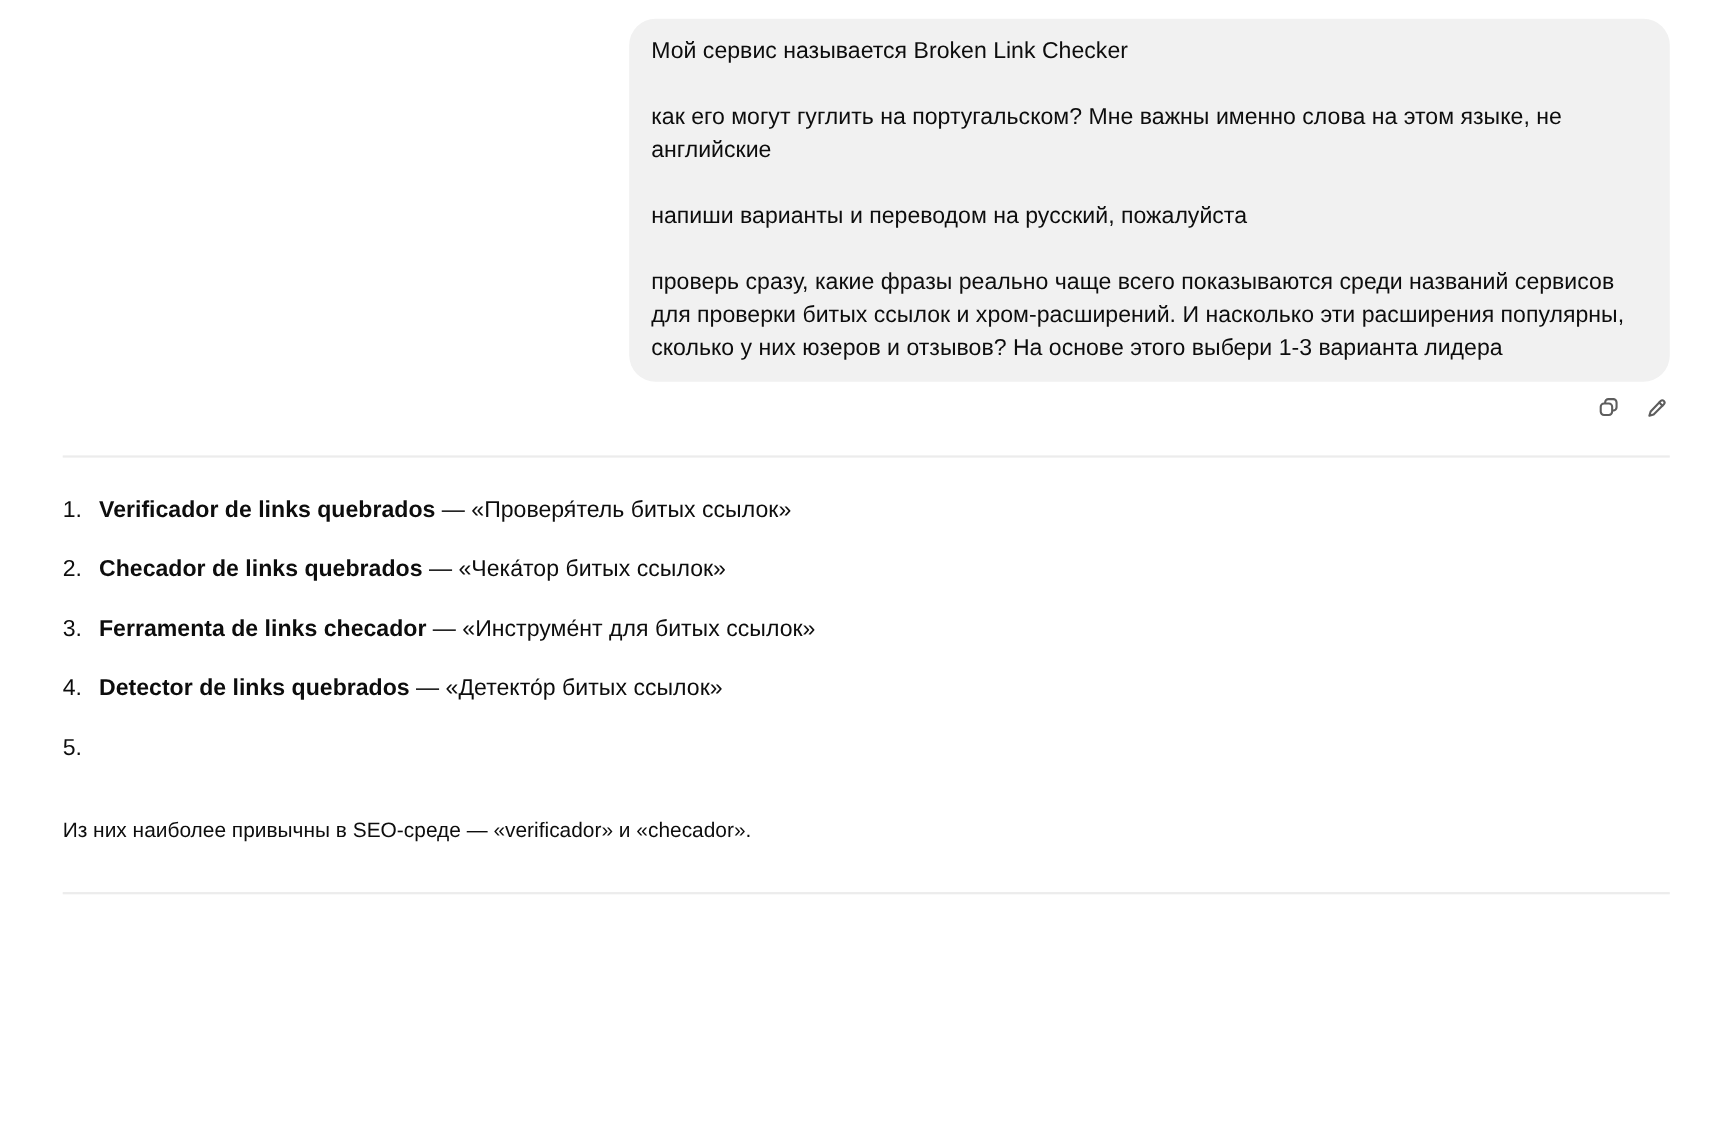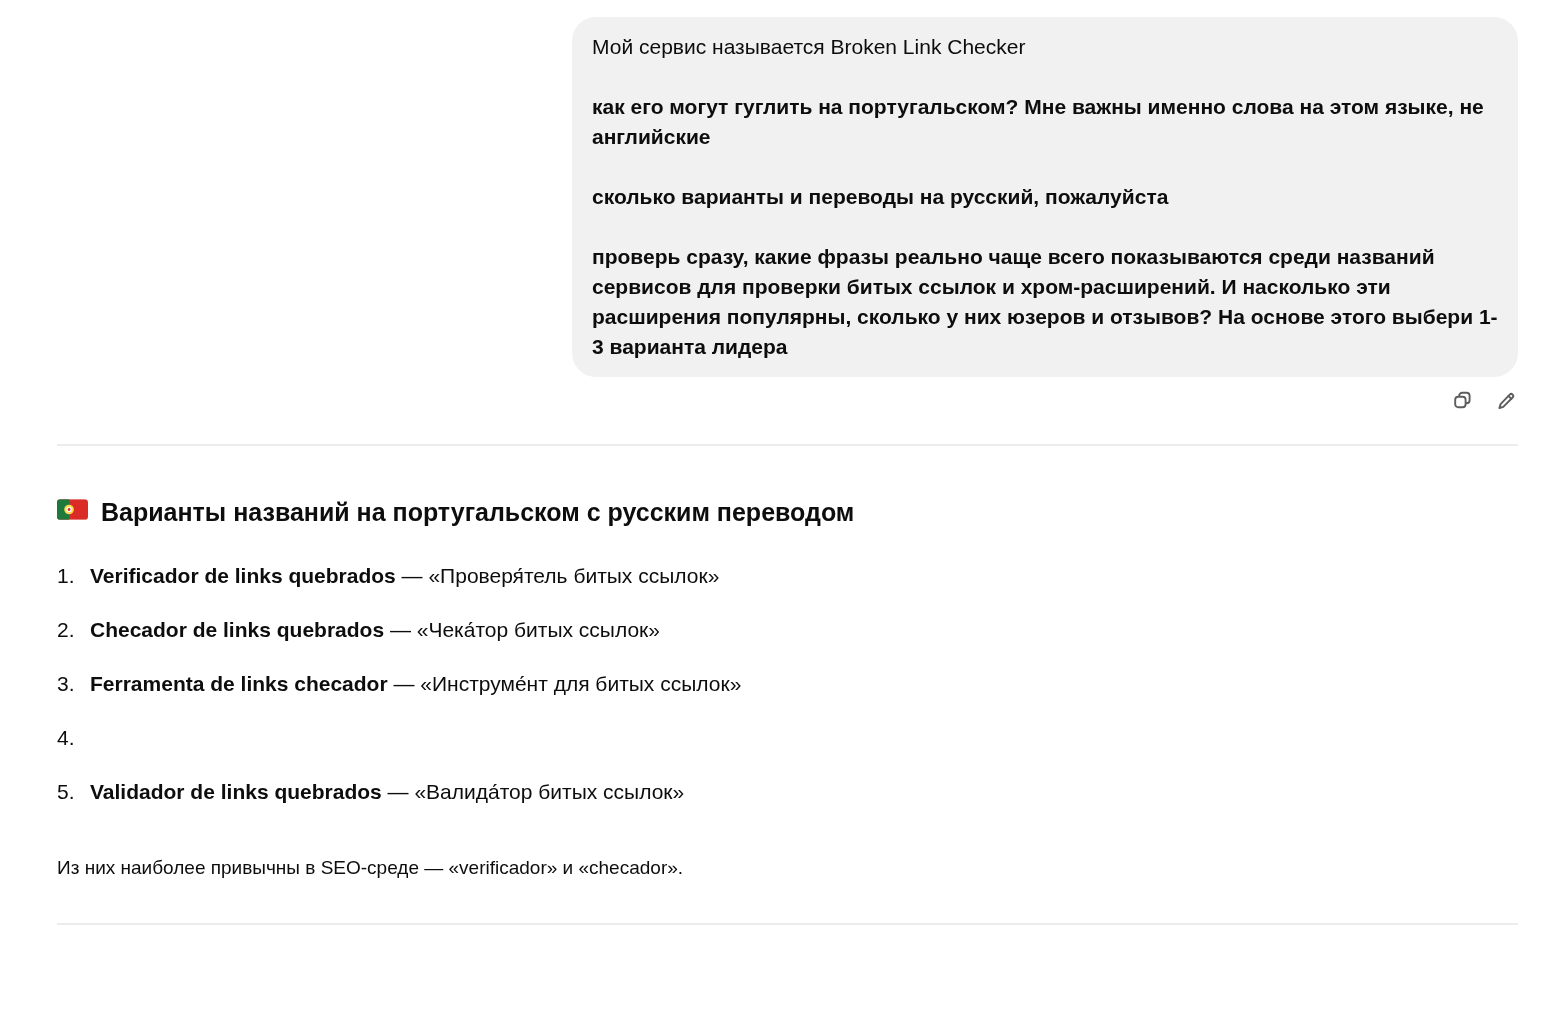--- a/index.html
+++ b/index.html
@@ -33,21 +33,21 @@
   }
   .bubble {
     max-width: 946px;
     background: #f1f1f1;
     border-radius: 24px;
     padding: 15px 20px;
     font-size: 21px;
     line-height: 30px;
     color: #0d0d0d;
   }
-  .bubble p + p { margin-top: 30px; font-weight: bold; }
+  .bubble p + p { margin-top: 30px; }
 
   
   .msg-actions {
     display: flex;
     justify-content: flex-end;
     align-items: center;
     gap: 20px;
     margin-top: 11px;
     height: 24px;
   }
@@ -109,21 +109,21 @@
 </head>
 <body>
 
 <div class="page">
   <div class="content">
 
     <div class="user-row">
       <div class="bubble">
         <p>Мой сервис называется Broken Link Checker</p>
         <p>как его могут гуглить на португальском? Мне важны именно слова на этом языке, не английские</p>
-        <p>сколько варианты и переводы на русский, пожалуйста</p>
+        <p>напиши варианты и переводом на русский, пожалуйста</p>
         <p>проверь сразу, какие фразы реально чаще всего показываются среди названий сервисов для проверки битых ссылок и хром-расширений. И насколько эти расширения популярны, сколько у них юзеров и отзывов? На основе этого выбери 1-3 варианта лидера</p>
       </div>
     </div>
 
     <div class="msg-actions">
       <button class="icon-btn" aria-label="copy">
         <span>
           <svg width="21" height="21" viewBox="0 0 21 21" fill="none" stroke="#5d5d5d" stroke-width="1.9" stroke-linejoin="round">
             <rect x="7.2" y="2.8" width="10.4" height="10.4" rx="3"></rect>
             <rect x="3.2" y="6.8" width="10.4" height="10.4" rx="3" fill="#ffffff"></rect>
@@ -136,59 +136,40 @@
             <path d="M4.6 14.1 L3.4 18 L7.3 16.8 L16.6 7.5 A2.05 2.05 0 0 0 13.7 4.6 Z"></path>
             <path d="M12.4 5.9 L15.3 8.8"></path>
           </svg>
         </span>
       </button>
     </div>
 
 
     <hr class="divider">
 
-    <h3 class="section-heading">
-      <span class="flag">
-        <svg width="31" height="23" viewBox="0 0 36 26">
-          <defs>
-            <clipPath id="flagClip">
-                <rect x="0" y="1" width="36" height="24" rx="4"></rect>
-              </clipPath>
-          </defs>
-          <g clip-path="url(#flagClip)">
-            <rect x="0" y="1" width="36" height="24" fill="#da2b27"></rect>
-            <rect x="0" y="1" width="14" height="24" fill="#1d7a3c"></rect>
-            <circle cx="14" cy="13" r="5.6" fill="#ffd84d"></circle>
-            <circle cx="14" cy="13" r="3.1" fill="#ffffff"></circle>
-            <circle cx="14" cy="13" r="1.6" fill="#da2b27"></circle>
-          </g>
-        </svg>
-      </span>
-      <span>Варианты названий на португальском с русским переводом</span>
-    </h3>
 
     <div class="name-list">
       <div class="name-item">
         <span class="li-num">1.</span>
         <span class="li-text"><span class="li-name">Verificador de links quebrados</span><span> — </span><span>«Проверя́тель битых ссылок»</span></span>
       </div>
       <div class="name-item">
         <span class="li-num">2.</span>
         <span class="li-text"><span class="li-name">Checador de links quebrados</span><span> — </span><span>«Чека́тор битых ссылок»</span></span>
       </div>
       <div class="name-item">
         <span class="li-num">3.</span>
         <span class="li-text"><span class="li-name">Ferramenta de links checador</span><span> — </span><span>«Инструме́нт для битых ссылок»</span></span>
       </div>
       <div class="name-item">
         <span class="li-num">4.</span>
+        <span class="li-text"><span class="li-name">Detector de links quebrados</span><span> — </span><span>«Детекто́р битых ссылок»</span></span>
       </div>
       <div class="name-item">
         <span class="li-num">5.</span>
-        <span class="li-text"><span class="li-name">Validador de links quebrados</span><span> — </span><span>«Валида́тор битых ссылок»</span></span>
       </div>
     </div>
 
     <p class="note">Из них наиболее привычны в SEO-среде — «verificador» и «checador».</p>
 
     <hr class="divider bottom">
 
   </div>
 </div>
 

